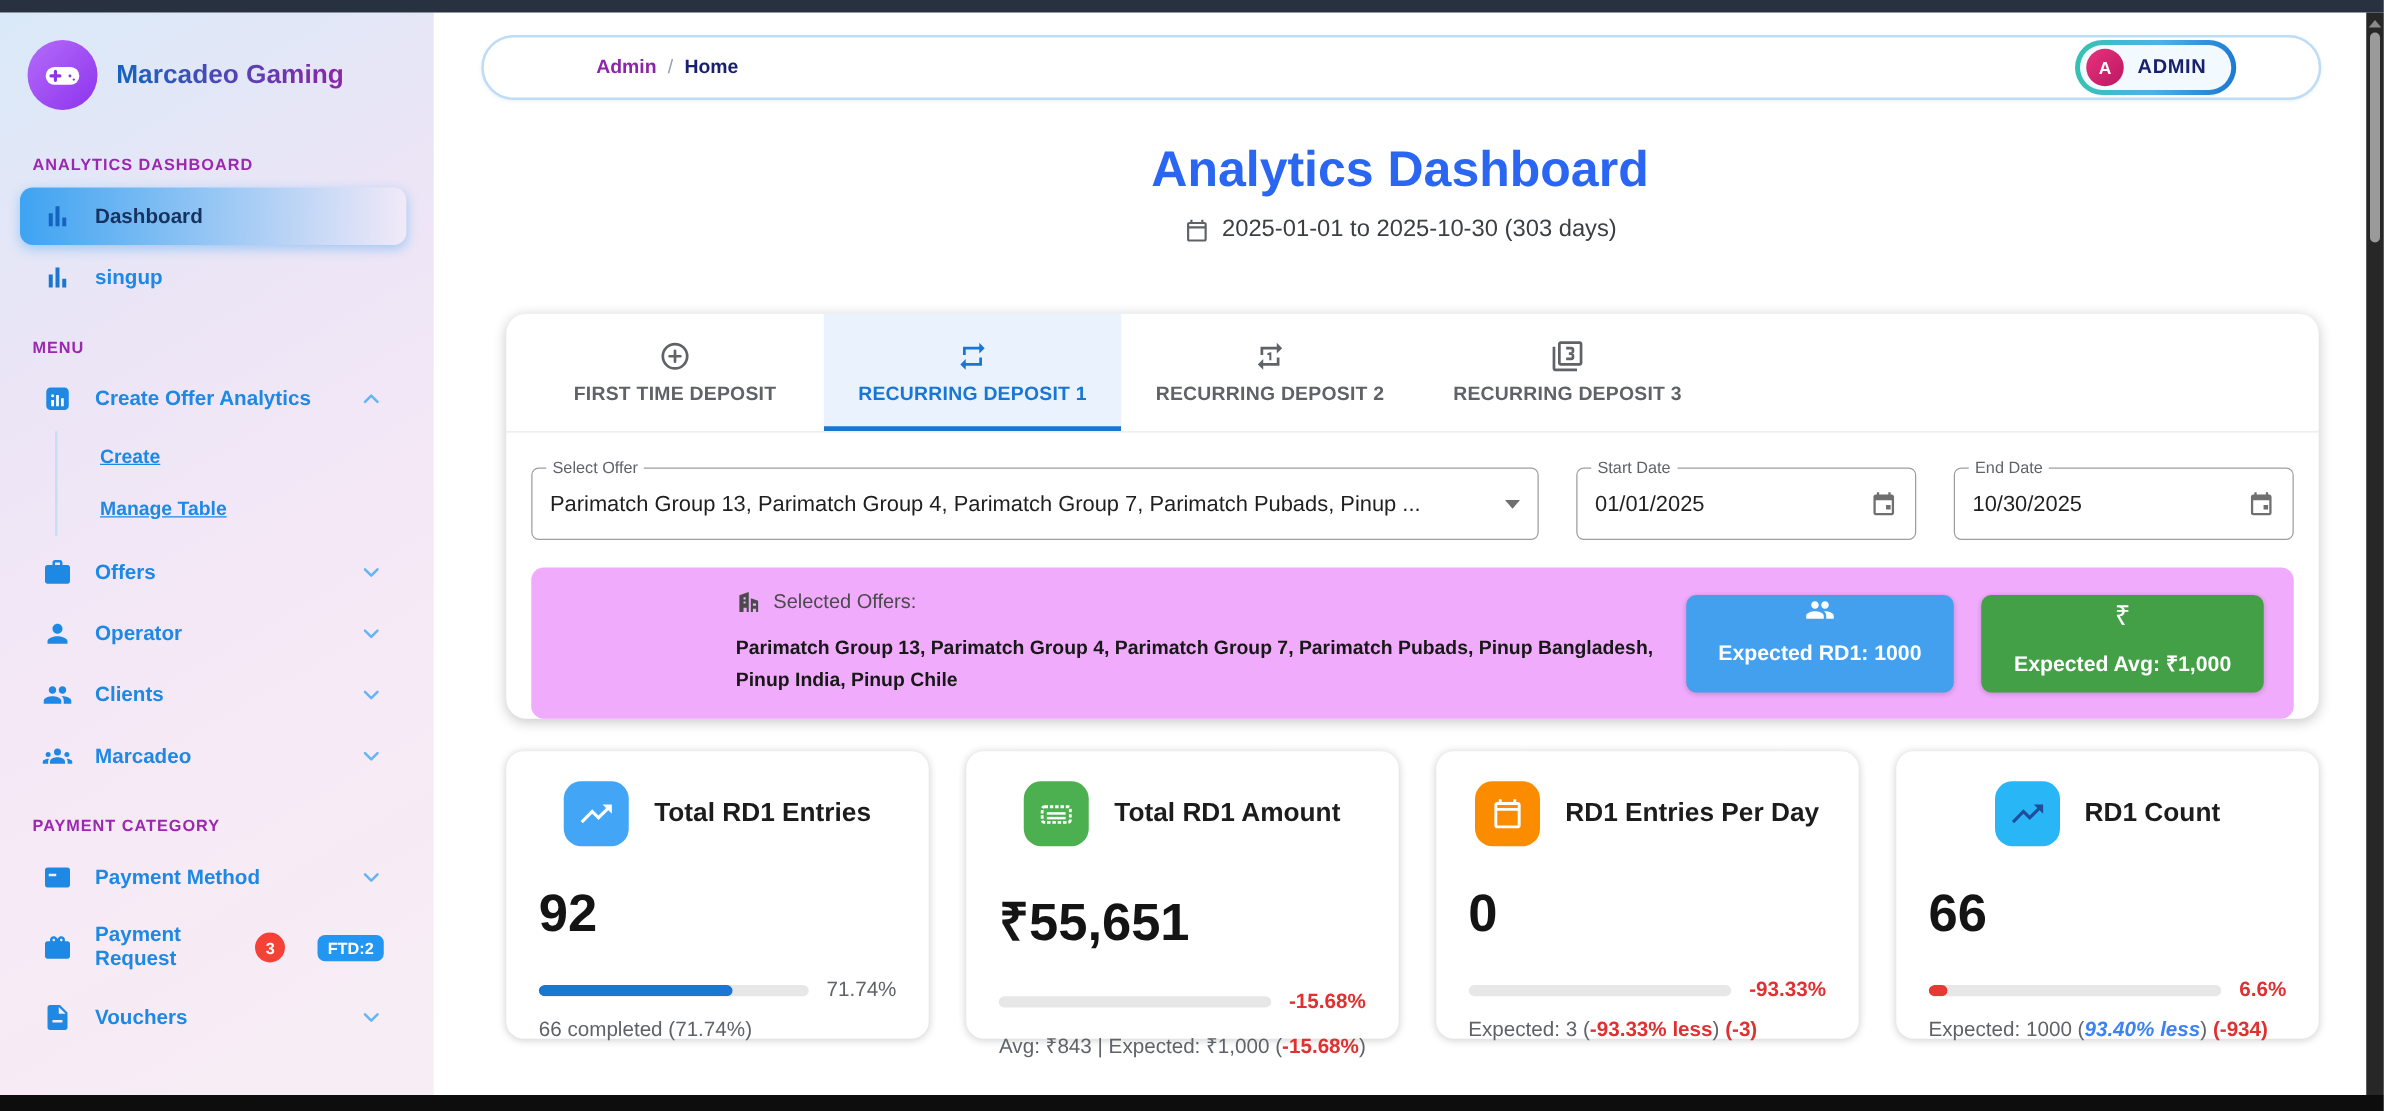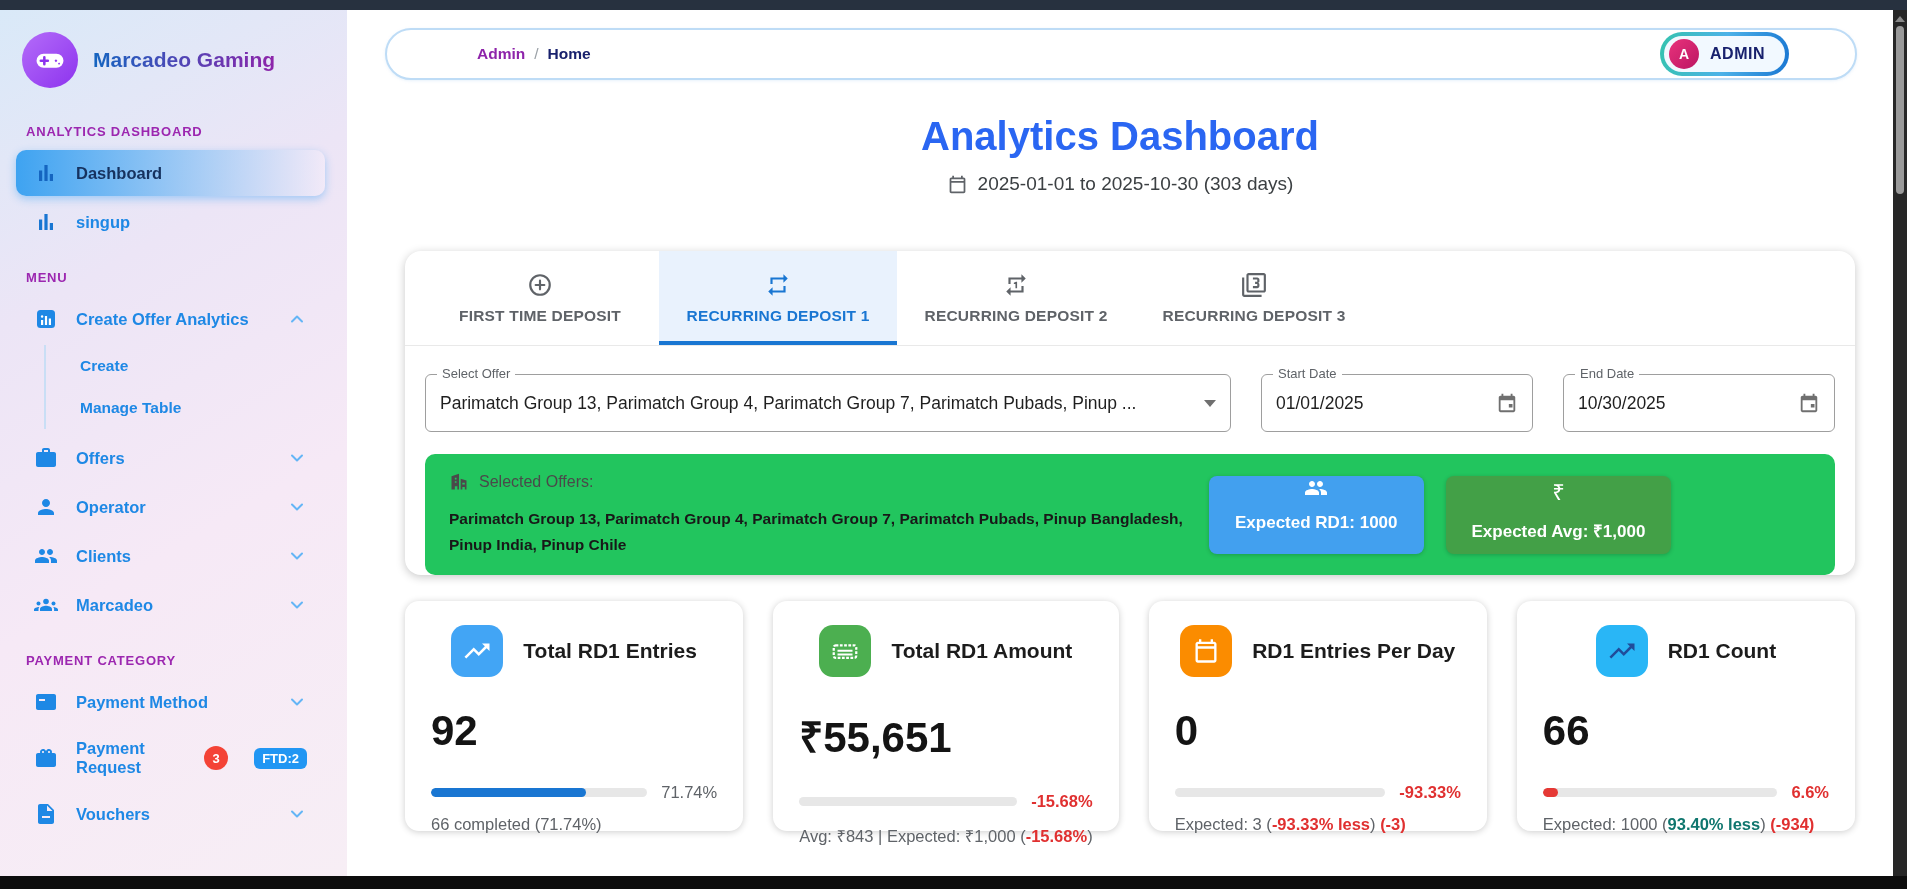--- a/index.html
+++ b/index.html
@@ -15,21 +15,21 @@
     background:linear-gradient(150deg,#d9e9f8 0%, #ece5f6 30%, #f6e9f6 60%, #f7eef5 100%); z-index:10; }
   .brand { display:flex; align-items:center; gap:15px; padding:22px 20px 14px 22px; }
   .brand-logo { width:56px; height:56px; border-radius:50%; background:linear-gradient(135deg,#b46cf9,#8d33ee); display:flex; align-items:center; justify-content:center; flex:0 0 auto; }
   .brand-name { font-size:21px; font-weight:700; background:linear-gradient(90deg,#1565c0,#8e24aa); -webkit-background-clip:text; background-clip:text; color:transparent; }
   .section-label { padding:22px 26px 8px; font-size:13px; font-weight:700; letter-spacing:.8px; color:#9c27b0; }
   .nav-item { display:flex; align-items:center; gap:18px; padding:11px 18px; margin:3px 22px 3px 16px; color:#1e88e5; font-weight:700; font-size:16.5px; border-radius:10px; cursor:pointer; }
   .nav-item .nav-icon { display:flex; width:24px; height:24px; flex:0 0 auto; }
   .nav-item .chev { margin-left:auto; display:flex; }
   .nav-item.active { background:linear-gradient(90deg,#3ea3f1 0%, rgba(247,238,250,.45) 100%); color:#16325f; box-shadow:0 3px 9px rgba(66,165,245,.45); }
   .sub-list { margin:2px 0 6px 44px; border-left:2px solid #c9def5; padding-left:24px; }
-  .sub-item { padding:12px 10px; color:#1e88e5; font-weight:700; font-size:15.5px; cursor:pointer; }
+  .sub-item { padding:12px 10px; color:#1e88e5; font-weight:700; font-size:15.5px; cursor:pointer;text-decoration:underline; }
   .count-badge { background:#f44336; color:#fff; min-width:24px; height:24px; border-radius:50%; display:flex; align-items:center; justify-content:center; font-size:13px; font-weight:700; margin-left:10px; }
   .ftd-badge { background:#2196f3; color:#fff; border-radius:6px; padding:3px 8px; font-size:13px; font-weight:700; margin-left:8px; }
 
   
   .main { position:absolute; left:347px; top:10px; width:1546px; height:866px; background:#fff; overflow:hidden; }
   .header-pill { margin:18px 36px 0 38px; height:52px; border:2px solid #bedcf6; border-radius:28px; background:#fff;
     display:flex; align-items:center; justify-content:space-between; padding:0 66px 0 90px; box-shadow:0 1px 3px rgba(160,200,240,.25); }
   .breadcrumb { display:flex; align-items:center; gap:9px; font-size:15.5px; font-weight:700; }
   .crumb-parent { color:#8e24aa; cursor:pointer; }
   .crumb-sep { color:#9aa0a6; font-weight:400; }
@@ -48,21 +48,21 @@
     font-size:15.5px; font-weight:700; letter-spacing:.2px; color:#5f6368; cursor:pointer; text-transform:uppercase; }
   .tab.active { color:#1976d2; background:#e9f2fd; box-shadow:inset 0 -4px 0 #1976d2; }
   .filters-row { display:flex; gap:30px; padding:28px 20px 22px; }
   .field { position:relative; border:1px solid #9e9e9e; border-radius:6px; height:58px; display:flex; align-items:center; padding:0 14px; background:#fff; cursor:pointer; }
   .field-label { position:absolute; top:-9px; left:11px; background:#fff; padding:0 5px; font-size:13px; color:#5f6368; }
   .field-value { font-size:17.5px; color:#1f1f1f; white-space:nowrap; overflow:hidden; }
   .field.select-offer { flex:1; justify-content:space-between; }
   .field.date { width:272px; justify-content:space-between; }
   .dd-arrow { width:0; height:0; border-left:6px solid transparent; border-right:6px solid transparent; border-top:7px solid #6f6f6f; margin-left:12px; flex:0 0 auto; }
 
-  .selected-box { margin:0 20px 26px; background:#22c55e; border-radius:10px; padding:18px 24px; display:flex; align-items:center; justify-content:flex-start; }
+  .selected-box { margin:0 20px 26px; background:#f0abfc; border-radius:10px; padding:18px 24px; display:flex; align-items:center; justify-content:flex-end; }
   .sel-left { max-width:760px; }
   .sel-label-row { display:flex; align-items:center; gap:10px; color:#4a4a4a; font-size:16px; }
   .sel-value { margin-top:14px; font-size:15.5px; font-weight:700; color:#181818; line-height:1.65; }
   .badge-row { display:flex; gap:22px; }
   .big-badge { height:78px; border-radius:8px; display:flex; align-items:center; gap:13px; padding:0 26px; color:#fff; font-size:17px; font-weight:700; box-shadow:0 1px 4px rgba(0,0,0,.2);flex-direction:column; }
 
   .cards-row { display:flex; gap:30px; margin:26px 38px 0 58px; }
   .stat-card { flex:1; background:#fff; border-radius:14px; box-shadow:0 1px 7px rgba(0,0,0,.2); padding:24px 26px; height:230px; }
   .card-head { display:flex; align-items:center; gap:20px;justify-content:center; }
   .card-icon { width:52px; height:52px; border-radius:14px; display:flex; align-items:center; justify-content:center; flex:0 0 auto; }
@@ -424,21 +424,21 @@
         </div>
         <div class="card-title">RD1 Count</div>
       </div>
       <div class="card-value">66</div>
       <div class="progress-row">
         <div class="progress-track">
             <div class="progress-fill" style="width: 6.6%; background: rgb(229, 57, 53);"></div>
           </div>
         <div class="pct-label" style="color: rgb(224, 48, 48);">6.6%</div>
       </div>
-      <div class="card-footer"><span>Expected: 1000 (</span><span class="red" style="color: #0f766e;">93.40% less</span><span>)  </span><span class="red" style="color: rgb(224, 48, 48);">(-934)</span></div>
+      <div class="card-footer"><span>Expected: 1000 (</span><span class="red" style="color: #3b82f6; font-style: italic;">93.40% less</span><span>)  </span><span class="red" style="color: rgb(224, 48, 48);">(-934)</span></div>
     </div>
 
   </div>
 </div>
 
 <div class="right-scrollbar">
   <div class="arrow"></div>
   <div class="thumb"></div>
 </div>
 <div class="bottom-bar"></div>

